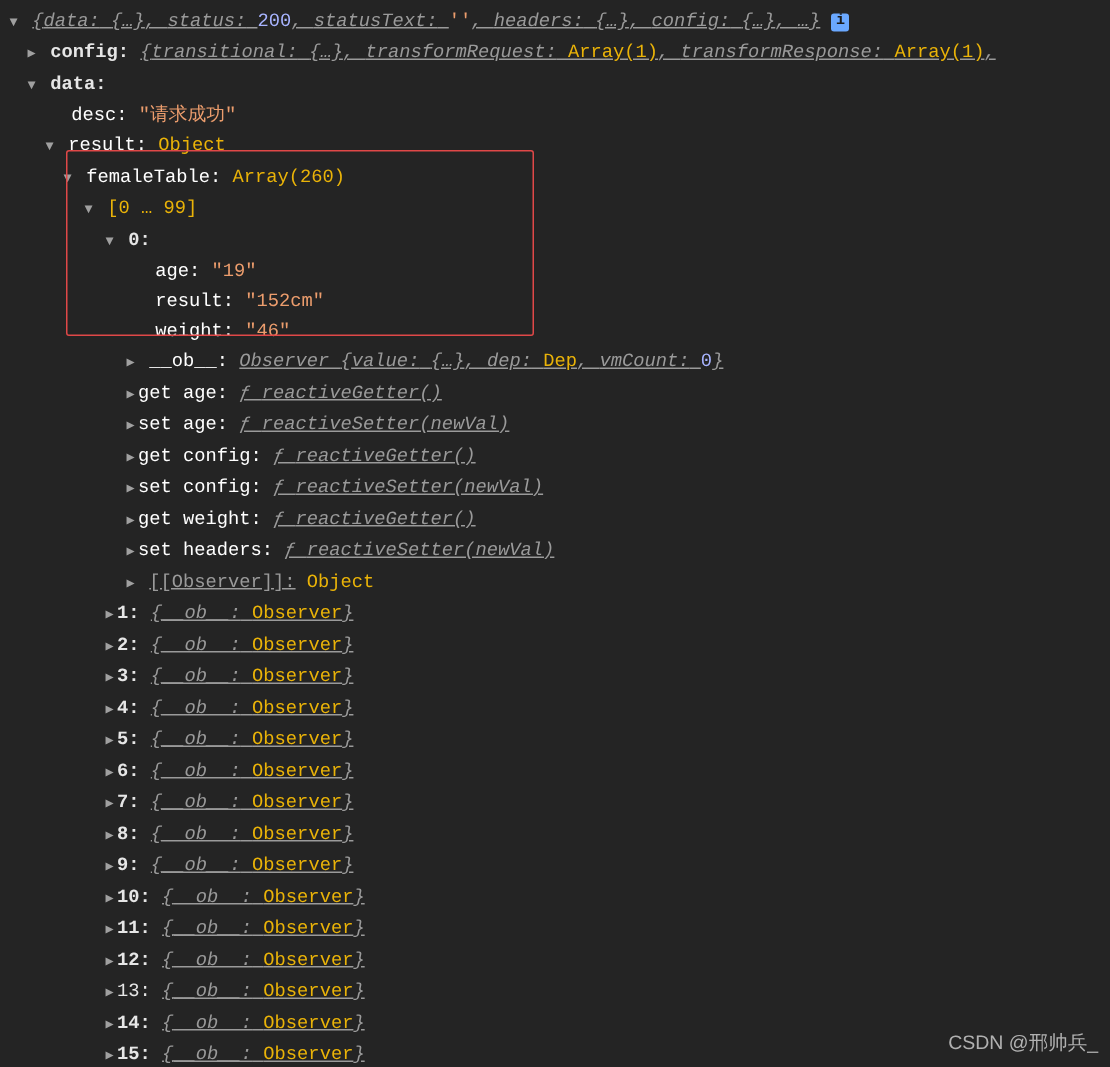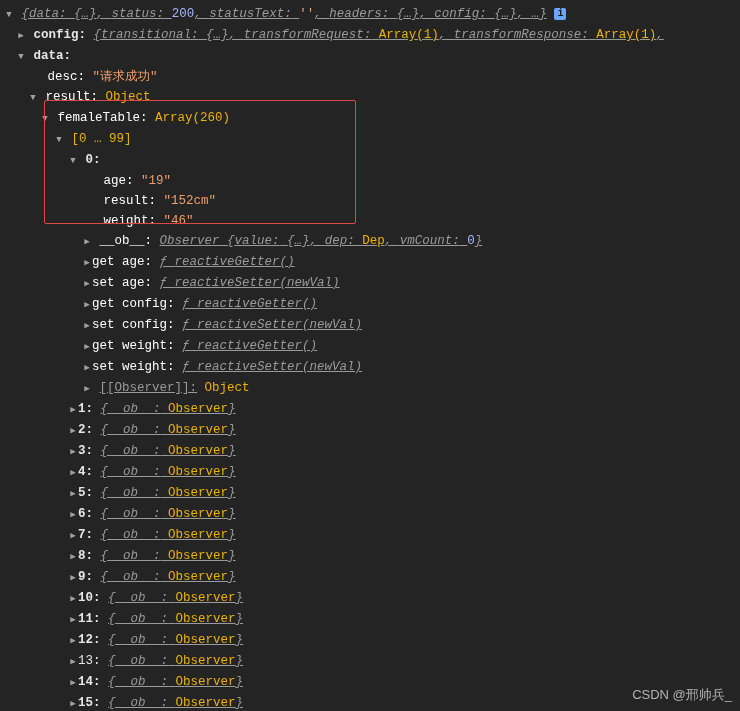--- a/index.html
+++ b/index.html
@@ -145,21 +145,21 @@
   <span class="key">__ob__:</span>
   <span> </span>
   <span class="gray"><span>Observer </span><span>{</span><span>value:</span> <span>{…}</span><span>, </span><span>dep:</span> <span class="obj" style="font-style:normal">Dep</span><span>, </span><span>vmCount:</span> </span><span class="num">0</span><span class="gray">}</span>
 </div>
 
 <div class="row"><span class="ind w6"></span><span class="arrow right"></span><span class="key">get age:</span> <span class="fn"><span>ƒ </span><span>reactiveGetter()</span></span></div>
 <div class="row"><span class="ind w6"></span><span class="arrow right"></span><span class="key">set age:</span> <span class="fn"><span>ƒ </span><span>reactiveSetter(newVal)</span></span></div>
 <div class="row"><span class="ind w6"></span><span class="arrow right"></span><span class="key">get config:</span> <span class="fn"><span>ƒ </span><span>reactiveGetter()</span></span></div>
 <div class="row"><span class="ind w6"></span><span class="arrow right"></span><span class="key">set config:</span> <span class="fn"><span>ƒ </span><span>reactiveSetter(newVal)</span></span></div>
 <div class="row"><span class="ind w6"></span><span class="arrow right"></span><span class="key">get weight:</span> <span class="fn"><span>ƒ </span><span>reactiveGetter()</span></span></div>
-<div class="row"><span class="ind w6"></span><span class="arrow right"></span><span class="key">set weight:</span> <span class="fn"><span>ƒ </span><span>reactiveSetter(newVal)</span></span></div>
+<div class="row"><span class="ind w6"></span><span class="arrow right"></span><span class="key">set headers:</span> <span class="fn"><span>ƒ </span><span>reactiveSetter(newVal)</span></span></div>
 
 <div class="row">
   <span class="ind w6"></span><span class="arrow right"></span>
   <span class="gray" style="font-style:normal">[[Observer]]:</span>
   <span> </span><span class="obj">Object</span>
 </div>
 
 <div class="row"><span class="ind w5"></span><span class="arrow right"></span><span class="white" style="font-weight:bold">1:</span> <span class="gray"><span>{</span><span>__ob__:</span> <span class="obj" style="font-style:normal">Observer</span><span>}</span></span></div>
 <div class="row"><span class="ind w5"></span><span class="arrow right"></span><span class="white" style="font-weight:bold">2:</span> <span class="gray"><span>{</span><span>__ob__:</span> <span class="obj" style="font-style:normal">Observer</span><span>}</span></span></div>
 <div class="row"><span class="ind w5"></span><span class="arrow right"></span><span class="white" style="font-weight:bold">3:</span> <span class="gray"><span>{</span><span>__ob__:</span> <span class="obj" style="font-style:normal">Observer</span><span>}</span></span></div>

